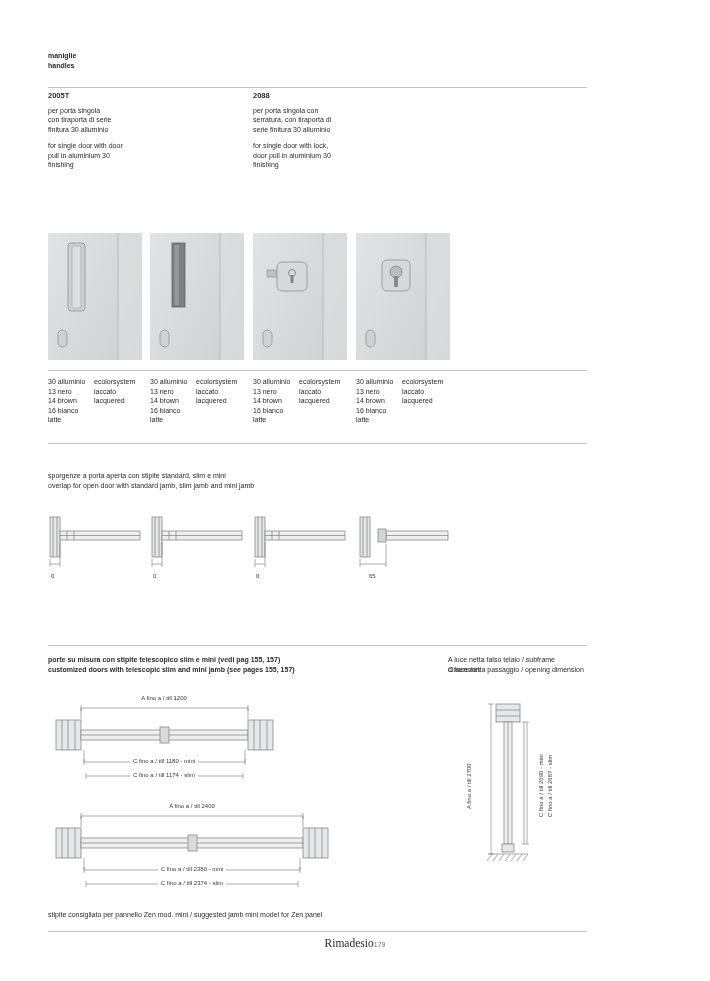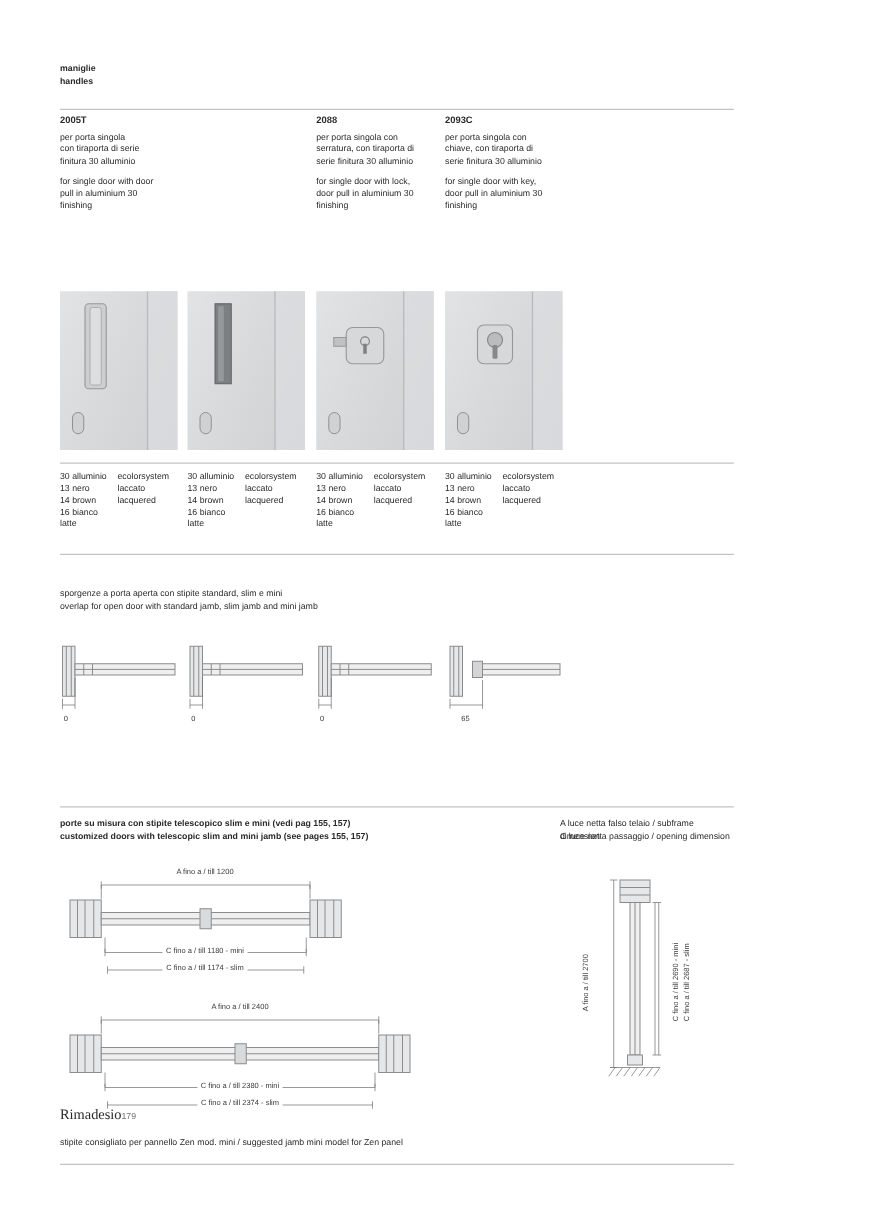--- a/index.html
+++ b/index.html
@@ -15,22 +15,22 @@
   .desc { margin-bottom:7px; white-space:pre-line; }
   .img { position:absolute; top:233px; width:94px; height:127px;
          background:linear-gradient(115deg,#e2e3e5 0%,#d7d8da 55%,#cfd0d2 100%); }
   .fin { position:absolute; top:377px; width:46px; font-size:7px; line-height:9.5px; }
   .ovl { position:absolute; top:515px; width:95px; height:72px; }
   .dimlabel { font-size:6px; color:#3a3a3a; background:#fff; padding:0 3px; white-space:nowrap; }
   .hlabel-wrap { position:absolute; display:flex; justify-content:center; }
   .vtext { position:absolute; writing-mode:vertical-rl; transform:rotate(180deg);
            font-size:6px; color:#3a3a3a; text-align:center; white-space:nowrap; }
   .legend { position:absolute; font-size:7px; line-height:9.5px; }
-  .footer-row { position:absolute; left:48px; width:614px; top:886px;
-                display:flex; justify-content:flex-start; align-items:baseline; }
+  .footer-row { position:absolute; left:48px; width:614px; top:937px;
+                display:flex; justify-content:center; align-items:baseline; }
   .brand { font-family:"Liberation Serif","DejaVu Serif",serif; font-size:11.5px; color:#2a2a2a; }
   .pageno { font-size:7px; color:#6f6f6f; }
   svg { display:block; }
 </style>
 </head>
 <body>
 
 <div class="page">
 
   <div class="abs t7 bold" style="left:48px; top:51px;">maniglie</div>
@@ -45,29 +45,20 @@
     <div class="desc">for single door with door
 pull in aluminium 30
 finishing</div>
   </div>
   <div class="col" style="left:253px;">
     <div class="code">2088</div>
     <div class="desc">per porta singola con
 serratura, con tiraporta di
 serie finitura 30 alluminio</div>
     <div class="desc">for single door with lock,
-door pull in aluminium 30
-finishing</div>
-  </div>
-  <div class="col" style="left:356px;">
-    <div class="code">2093C</div>
-    <div class="desc">per porta singola con
-chiave, con tiraporta di
-serie finitura 30 alluminio</div>
-    <div class="desc">for single door with key,
 door pull in aluminium 30
 finishing</div>
   </div>
 
   <div class="img" style="left:48px;">
     <svg width="94" height="127" viewBox="0 0 94 127">
       <rect x="70" y="0" width="24" height="127" fill="#dcdde0" opacity="0.7"></rect>
       <line x1="70" y1="0" x2="70" y2="127" stroke="#b8b9bb" stroke-width="1"></line>
       <rect x="20" y="10" width="17" height="68" rx="3" fill="#cdced0" stroke="#97989a" stroke-width="0.9"></rect>
       <rect x="24" y="13" width="9" height="62" rx="2" fill="#dddee0" stroke="#a8a9ab" stroke-width="0.7"></rect>

